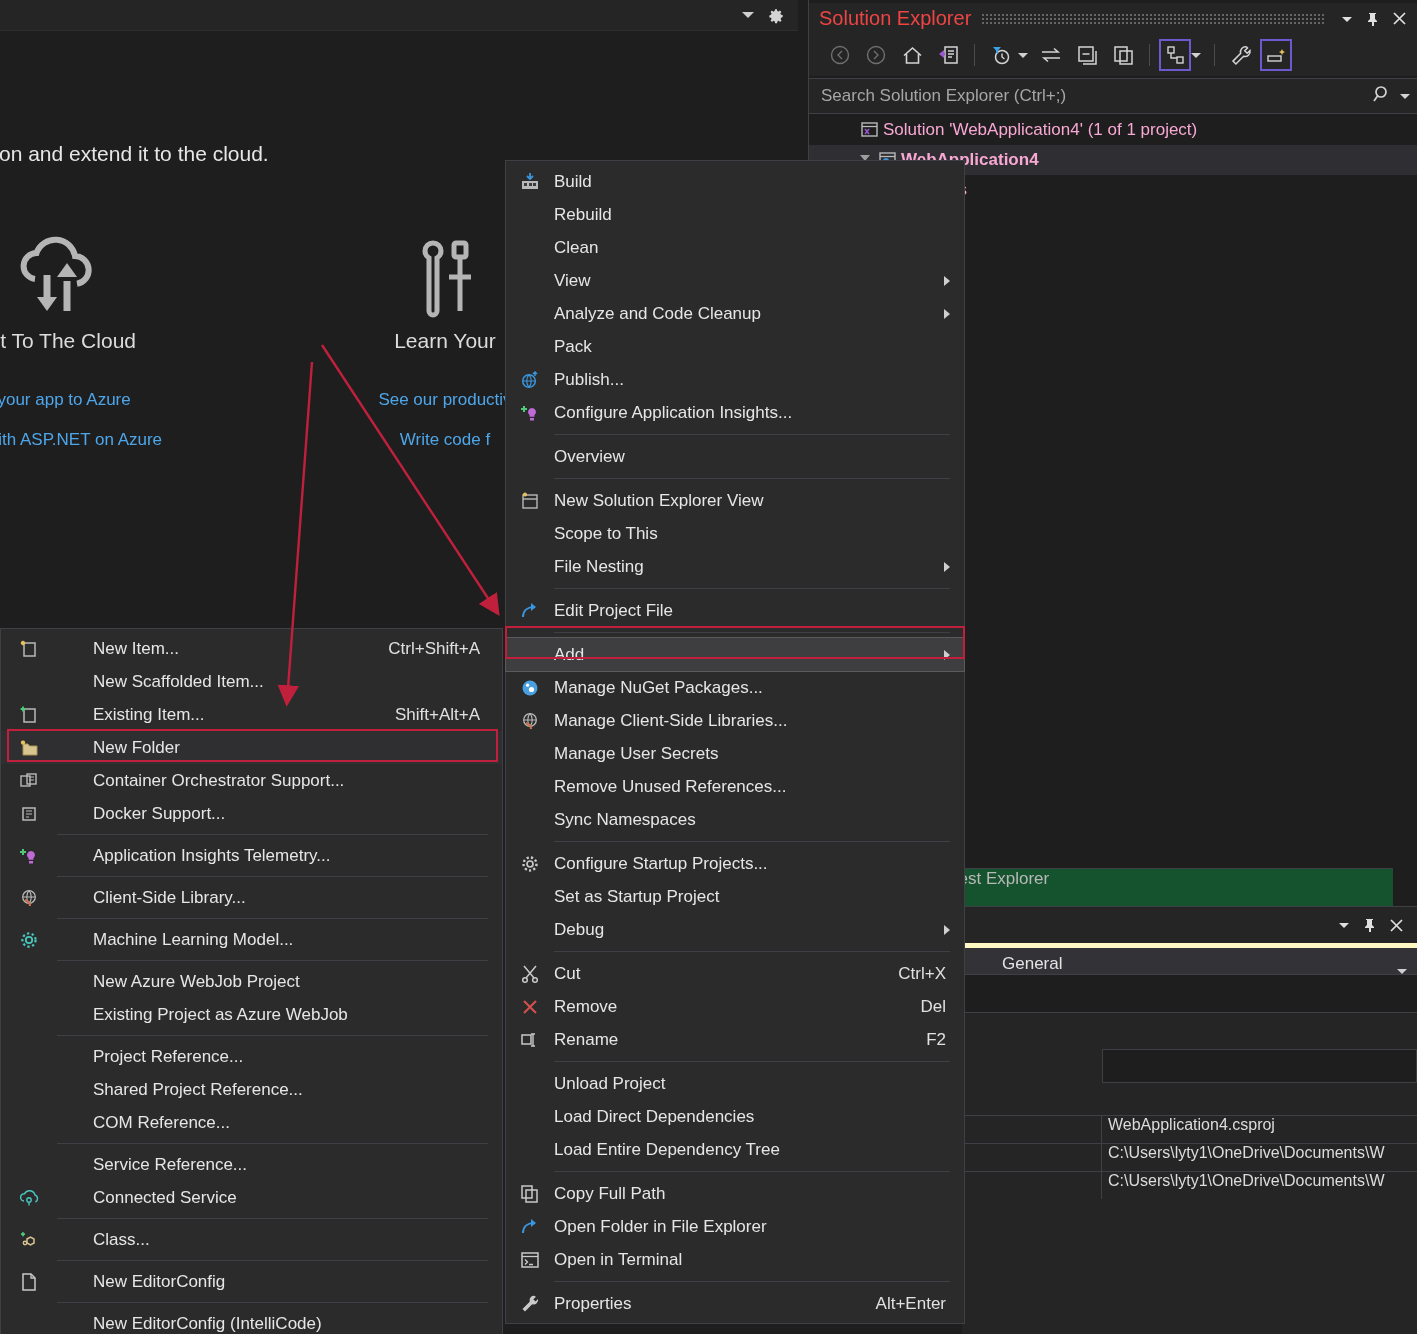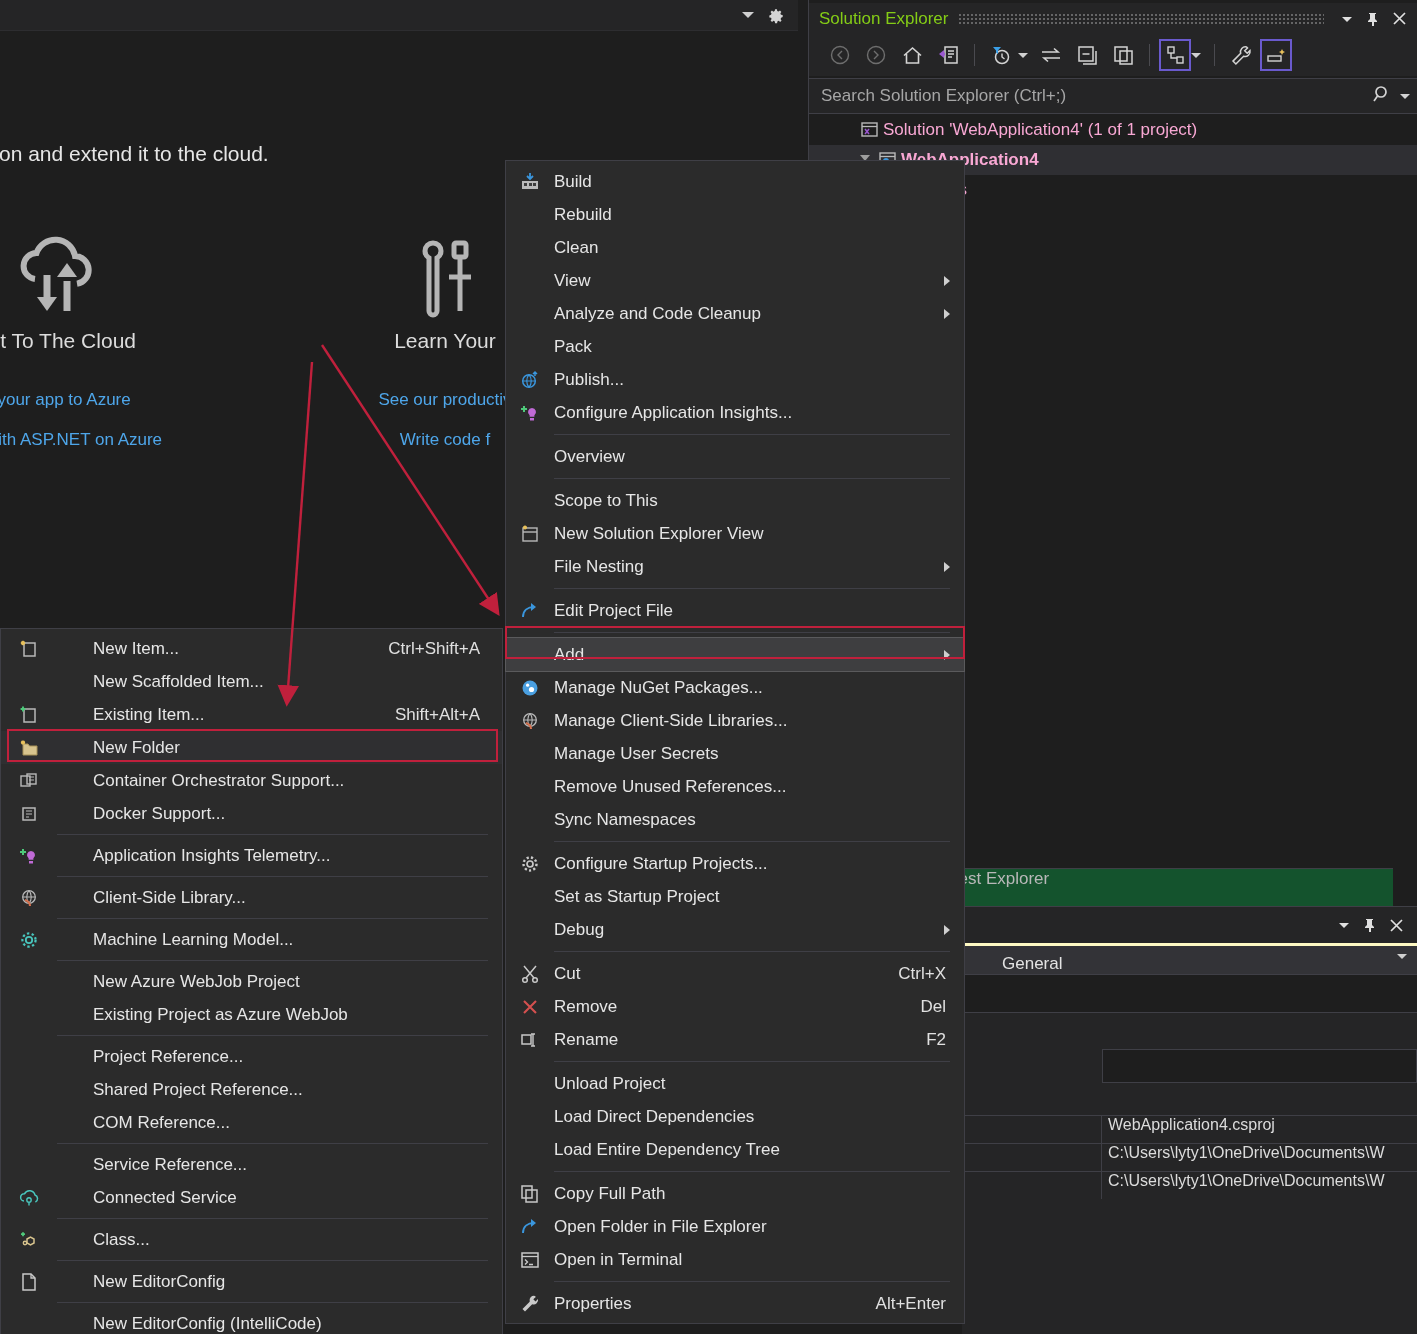--- a/index.html
+++ b/index.html
@@ -45,21 +45,21 @@
     background: #1e1e1e; border-left: 1px solid #3f3f46;
   }
   .se-accent {
     position: absolute; left: 808px; top: 0; width: 609px; height: 3px;
     background: #6a5acd;
   }
   .se-title-bar {
     position: absolute; left: 0; top: 3px; width: 609px; height: 31px;
     background: #252526; display: flex; align-items: center; padding: 0 6px 0 10px;
   }
-  .se-title { color: #84cc16; font-size: 17px; white-space: nowrap; }
+  .se-title { color: #ef4444; font-size: 20px; white-space: nowrap; }
   .se-dots { flex: 1; height: 12px; margin: 0 10px; opacity: .55;
     background-image: radial-gradient(circle, #9a9a9a 0.8px, transparent 1px);
     background-size: 4px 4px; background-position: 0 4px; }
   .se-winbtn { width: 26px; height: 26px; display:flex; align-items:center; justify-content:center; color:#e6e6e6; }
   .se-toolbar {
     position: absolute; left: 0; top: 34px; width: 609px; height: 42px;
     background: #252526; display: flex; align-items: center; padding-left: 14px; gap: 2px;
   }
   .tb-btn { width: 34px; height: 32px; display:flex; align-items:center; justify-content:center; }
   .tb-btn.boxed { border: 2px solid #6a5acd; width: 32px; height: 32px; }
@@ -92,22 +92,22 @@
     background: #14532d; border-top: 1px solid #3f3f46;
     display: flex; align-items: flex-start; padding-left: 12px;
   }
   .te-tab { color: #b8b8b8; font-size: 17px; }
   .props-panel {
     position: absolute; left: 962px; top: 906px; width: 455px; height: 428px;
     background: #252526; border-top: 1px solid #3f3f46;
   }
   .props-header { height: 36px; display: flex; align-items: center; justify-content: flex-end; padding-right: 8px; }
   .props-cat {
-    height: 32px; background: #333337; border-top: 3px solid #fef9c3; border-bottom:1px solid #3f3f46;
-    display: flex; align-items: flex-start; padding: 8px 10px 0 40px; color: #e3e3e3; font-size: 17px;
+    height: 32px; background: #333337; border-top: 5px solid #fef9c3; border-bottom:1px solid #3f3f46;
+    display: flex; align-items: flex-end; padding: 8px 10px 0 40px; color: #e3e3e3; font-size: 17px;
   }
   .props-cat .dd { margin-left: auto; width:0;height:0;border-left:5px solid transparent;border-right:5px solid transparent;border-top:5px solid #cfcfcf; }
   .props-blank { height: 38px; background: #1e1e1e; border-bottom: 1px solid #3f3f46; }
   .props-gap { height: 36px; background: #252526; }
   .props-editbox { height: 34px; background: #1e1e1e; margin-left: 140px; border: 1px solid #3f3f46; }
   .props-gap2 { height: 32px; }
   .prop-row { height: 28px; display: flex; border-top: 1px solid #3f3f46; font-size: 16px; color: #dcdcdc; }
   .prop-name { width: 140px; border-right: 1px solid #3f3f46; }
   .prop-val { flex: 1; padding-left: 6px; overflow: hidden; white-space: nowrap; }
 
@@ -473,32 +473,32 @@
         </span>
         <span class="ctx-label">Configure Application Insights...</span>
       </div>
       <div class="ctx-sep"></div>
       <div class="ctx-item">
         <span class="ctx-ico"></span>
         <span class="ctx-label">Overview</span>
       </div>
       <div class="ctx-sep"></div>
       <div class="ctx-item">
-        <span class="ctx-ico"></span>
-        <span class="ctx-label">Scope to This</span>
-      </div>
-      <div class="ctx-item">
         <span class="ctx-ico">
           <svg width="20" height="20" viewBox="0 0 20 20">
             <rect x="3" y="4" width="14" height="13" fill="none" stroke="#b9b9b9" stroke-width="1.4"></rect>
             <path d="M3 8h14" stroke="#b9b9b9" stroke-width="1.4"></path>
             <path d="M5 1.5v4M3 3.5h4M3.6 2.1l2.8 2.8M6.4 2.1 3.6 4.9" stroke="#e8c15c" stroke-width="1.3"></path>
           </svg>
         </span>
         <span class="ctx-label">New Solution Explorer View</span>
+      </div>
+      <div class="ctx-item">
+        <span class="ctx-ico"></span>
+        <span class="ctx-label">Scope to This</span>
       </div>
       <div class="ctx-item">
         <span class="ctx-ico"></span>
         <span class="ctx-label">File Nesting</span>
         <span class="ctx-sub"></span>
       </div>
       <div class="ctx-sep"></div>
       <div class="ctx-item">
         <span class="ctx-ico">
           <svg width="20" height="20" viewBox="0 0 20 20">

